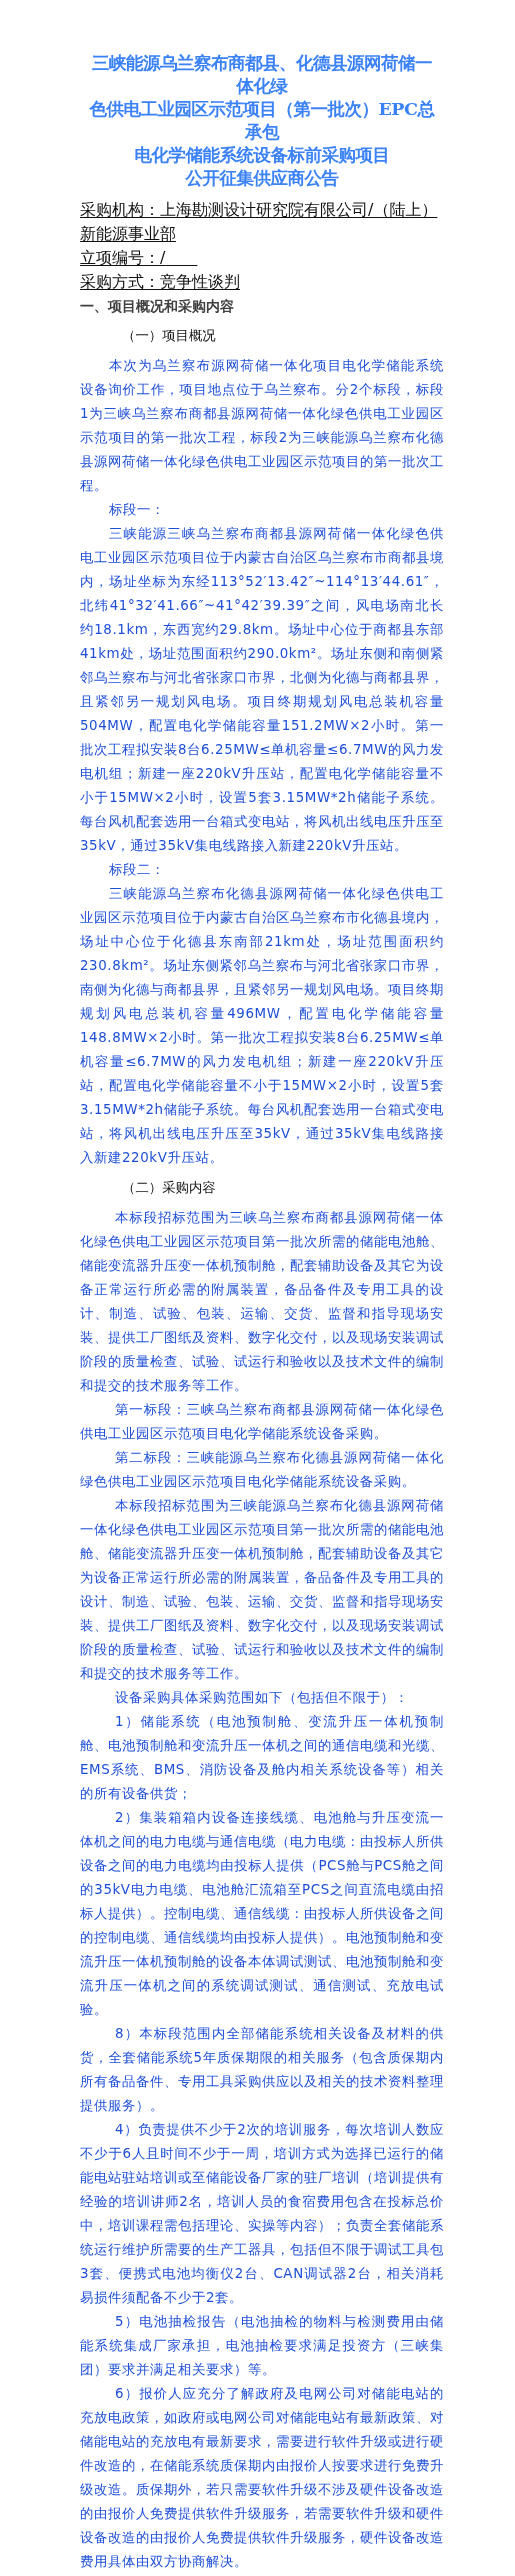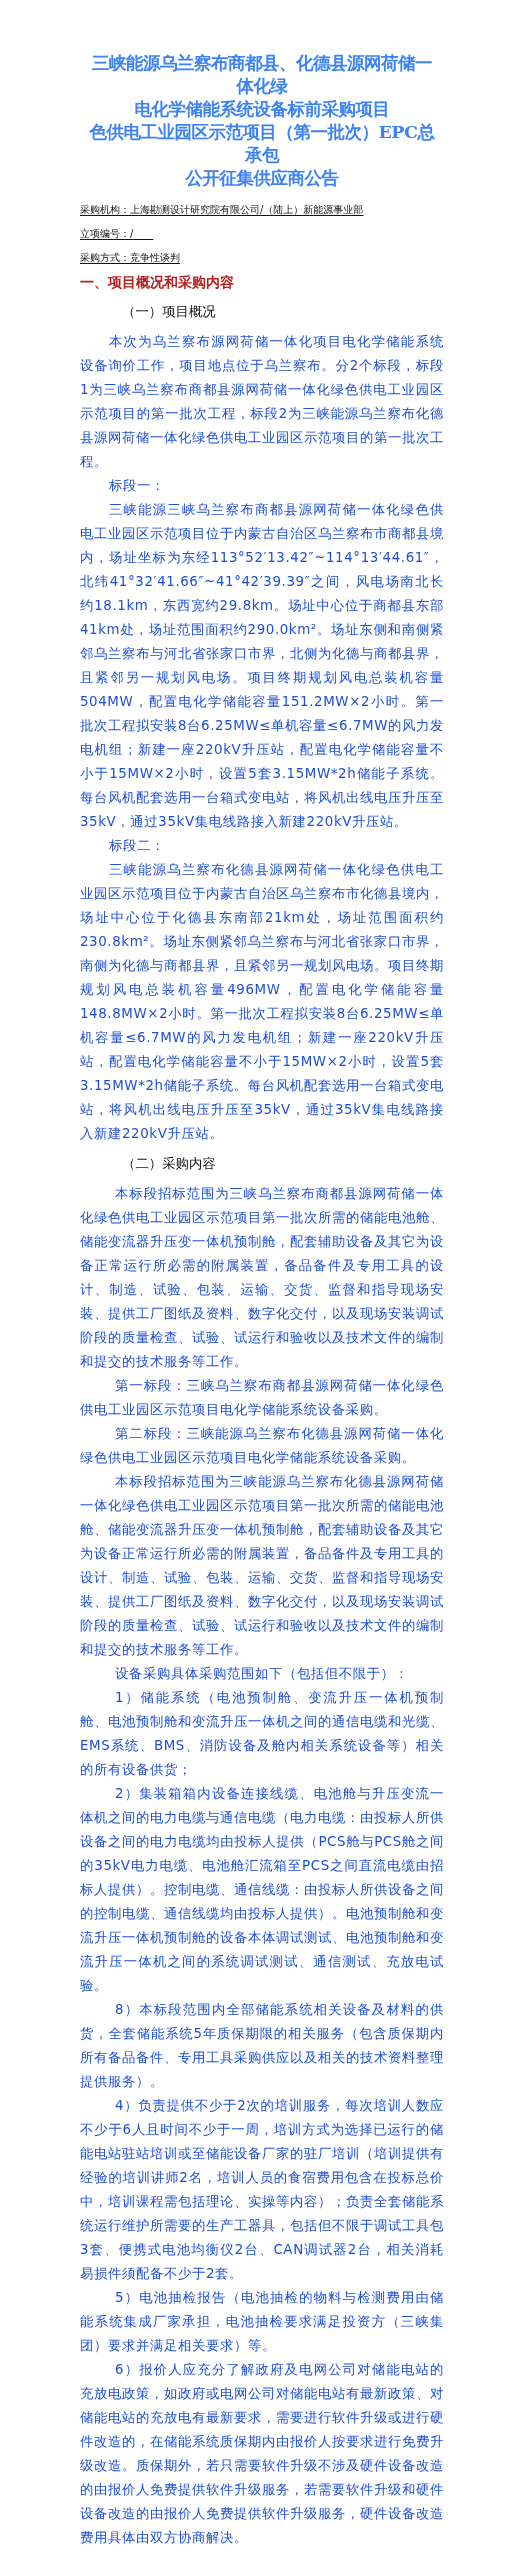--- a/index.html
+++ b/index.html
@@ -1,35 +1,35 @@
 <!DOCTYPE html>
 <html style="font-size:8.2px"><head>
 <meta charset="utf-8">
 <style>
   html, body { margin: 0; padding: 0; background: #ffffff; }
   body { width: 515px; height: 3720px; position: relative; overflow: hidden; color: #111; }
   .page { position: absolute; left: 80px; top: 44px; width: 364px; }
   .title { font-family: "DejaVu Serif", "Liberation Serif", serif; font-weight: bold; font-size: 17.5px; line-height: 23px; text-align: center; margin: 8px; color: #3b82f6; letter-spacing: -0.5px; }
   .title span { display: block; }
-  .meta { font-family: "DejaVu Sans", "Liberation Sans", sans-serif; font-size: 10px; line-height: 24px; margin: 7.2px 0 0 0; }
+  .meta { font-family: "DejaVu Sans", "Liberation Sans", sans-serif; font-size: 16px; line-height: 24px; margin: 7.2px 0 0 0; }
   .meta-line { display: block; }
   .meta-line .u { text-decoration: underline; text-underline-offset: 2.1px; text-decoration-thickness: 0.8px; }
-  .h1 { font-family: "DejaVu Sans", "Liberation Sans", sans-serif; font-weight: bold; font-size: 14px; line-height: 24px; margin: 0; color: #b91c1c; }
+  .h1 { font-family: "DejaVu Sans", "Liberation Sans", sans-serif; font-weight: bold; font-size: 14px; line-height: 24px; margin: 0; color: #404040; }
   .h2 { font-family: "DejaVu Sans", "Liberation Sans", sans-serif; font-size: 13.4px; line-height: 24px; margin: 6px; padding-left: 29px; }
   p.body { font-family: "DejaVu Sans", "Liberation Sans", sans-serif; font-size: 13.4px; line-height: 24px; margin: 0; text-indent: 29px; text-align: justify; letter-spacing: 0.6px; color: #1d4ed8; }
 </style>
 </head>
 <body>
 
 <div class="page">
 
   <h1 class="title">
     <span>三峡能源乌兰察布商都县、化德县源网荷储一体化绿</span>
+    <span>色供电工业园区示范项目（第一批次）EPC总承包</span>
     <span>电化学储能系统设备标前采购项目</span>
-    <span>色供电工业园区示范项目（第一批次）EPC总承包</span>
     <span>公开征集供应商公告</span>
   </h1>
 
   <div class="meta">
     <div class="meta-line">
       <span class="u"><span>采购机构：</span><span>上海勘测设计研究院有限公司/（陆上）新能源事业部</span></span>
     </div>
     <div class="meta-line">
       <span class="u"><span>立项编号：</span><span>/</span>  </span>
     </div>

